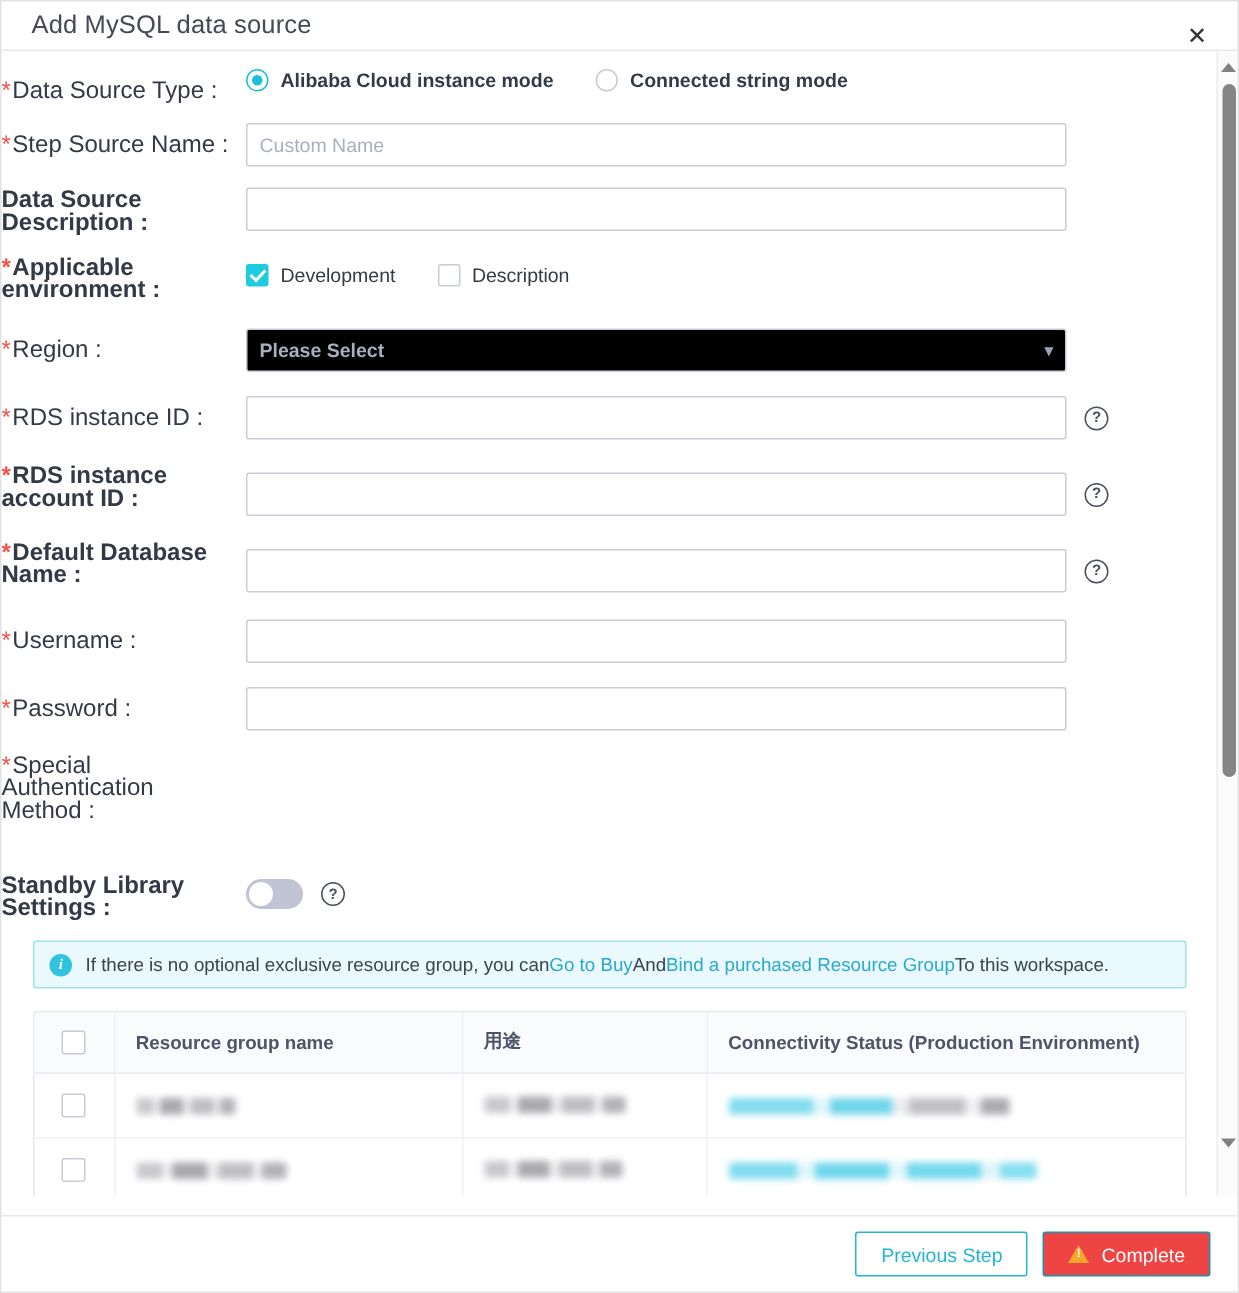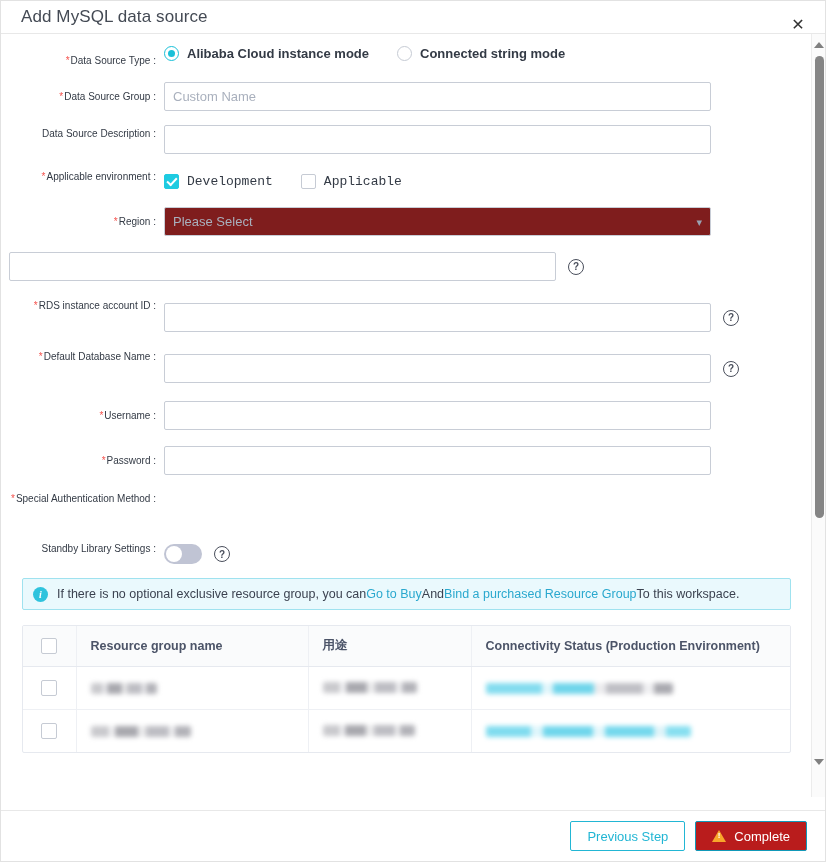--- a/index.html
+++ b/index.html
@@ -53,31 +53,31 @@
 
   
   .row {
     display: flex;
     align-items: flex-start;
     margin-bottom: 14px;
   }
   .label {
     width: 155px;
     flex: 0 0 155px;
-    text-align: right;
-    font-size: 10px;
+    text-align: left;
+    font-size: 16px;
     color: #333a45;
     line-height: 15px;
     padding-top: 7px;
     position: relative;
     white-space: normal;
   }
   .label .req { color: #f5524d; margin-right: 1px; }
   .label .colon { color: #333a45; }
-  .label.two-line { padding-top: 1px; }
+  .label.two-line { padding-top: 1px; font-weight: bold; }
   .label.three-line { padding-top: -2px; }
   .field {
     margin-left: 8px;
     flex: 1;
     display: flex;
     align-items: center;
   }
 
   .txtbox {
     width: 547px;
@@ -90,27 +90,28 @@
     padding: 0 8px;
     outline: none;
     font-family: "Liberation Sans", sans-serif;
   }
   .txtbox::placeholder { color: #a9b0bd; }
 
   .selectbox {
     width: 547px; height: 29px;
     border: 1px solid #c8cdd6;
     border-radius: 2px;
-    background: #7f1d1d;
+    background: #000000;
     font-size: 13px;
     color: #a9b0bd;
     padding: 0 26px 0 8px;
     display: flex; align-items: center;
     position: relative;
     cursor: pointer;
+    font-weight: bold;
   }
   .selectbox .chev {
     position: absolute; right: 8px; top: 50%;
     transform: translateY(-50%);
     color: #9aa2b1; font-size: 11px;
   }
 
   .help-icon {
     margin-left: 12px;
     width: 16px; height: 16px;
@@ -135,21 +136,21 @@
     flex: 0 0 15px;
   }
   .radio.on { border-color: #19c0d8; }
   .radio.on::after {
     content: ""; width: 7px; height: 7px; border-radius: 50%;
     background: #19c0d8;
   }
   .radio-label { margin-left: 8px; font-size: 13px; color: #333a45; }
 
   
-  .cb-group { display: flex; align-items: flex-start; font-family: Liberation Mono, monospace; }
+  .cb-group { display: flex; align-items: flex-start; }
   .cb-item { display: flex; align-items: center; margin-right: 28px; cursor: pointer; }
   .cbox {
     width: 15px; height: 15px;
     border: 1px solid #c6cbd4;
     border-radius: 2px;
     background: #fff;
     display: inline-flex; align-items: center; justify-content: center;
     flex: 0 0 15px;
   }
   .cbox.on { background: #1ecbe1; border-color: #1ecbe1; }
@@ -303,21 +304,21 @@
     font-family: "Liberation Sans", sans-serif;
   }
   .btn-secondary {
     background: #fff;
     border: 1px solid #22b6d4;
     color: #22b6d4;
     margin-right: 10px;
     min-width: 110px;
   }
   .btn-primary {
-    background: #b91c1c;
+    background: #ef4444;
     border: 1px solid #1198b8;
     color: #fff;
     min-width: 110px;
   }
   .warn-tri {
     width: 0; height: 0;
     border-left: 7px solid transparent;
     border-right: 7px solid transparent;
     border-bottom: 12px solid #f8a62b;
     position: relative;
@@ -357,21 +358,21 @@
             <div class="radio-item">
               <span class="radio"></span>
               <span class="radio-label">Connected string mode</span>
             </div>
           </div>
         </div>
       </div>
 
       <div class="row">
         <div class="label">
-          <span class="req">*</span><span>Data Source Group</span><span class="colon"> :</span>
+          <span class="req">*</span><span>Step Source Name</span><span class="colon"> :</span>
         </div>
         <div class="field">
           <input class="txtbox" type="text" placeholder="Custom Name" style="">
         </div>
       </div>
 
       <div class="row">
         <div class="label two-line">
           <span>Data Source Description</span><span class="colon"> :</span>
         </div>
@@ -385,39 +386,42 @@
           <span class="req">*</span><span>Applicable environment</span><span class="colon"> :</span>
         </div>
         <div class="field" style="padding-top:6px;">
           <div class="cb-group">
             <div class="cb-item">
               <span class="cbox on"></span>
               <span class="cb-label">Development</span>
             </div>
             <div class="cb-item">
               <span class="cbox"></span>
-              <span class="cb-label">Applicable</span>
+              <span class="cb-label">Description</span>
             </div>
           </div>
         </div>
       </div>
 
       <div class="row" style="margin-top:18px;">
         <div class="label">
           <span class="req">*</span><span>Region</span><span class="colon"> :</span>
         </div>
         <div class="field">
           <div class="selectbox">
             <span>Please Select</span>
             <span class="chev">▾</span>
           </div>
         </div>
       </div>
 
       <div class="row" style="margin-top:16px;">
+        <div class="label">
+          <span class="req">*</span><span>RDS instance ID</span><span class="colon"> :</span>
+        </div>
         <div class="field">
           <input class="txtbox" type="text" placeholder="" style="">
           <span class="help-icon">?</span>
         </div>
       </div>
 
       <div class="row" style="margin-top:16px;">
         <div class="label two-line">
           <span class="req">*</span><span>RDS instance account ID</span><span class="colon"> :</span>
         </div>

